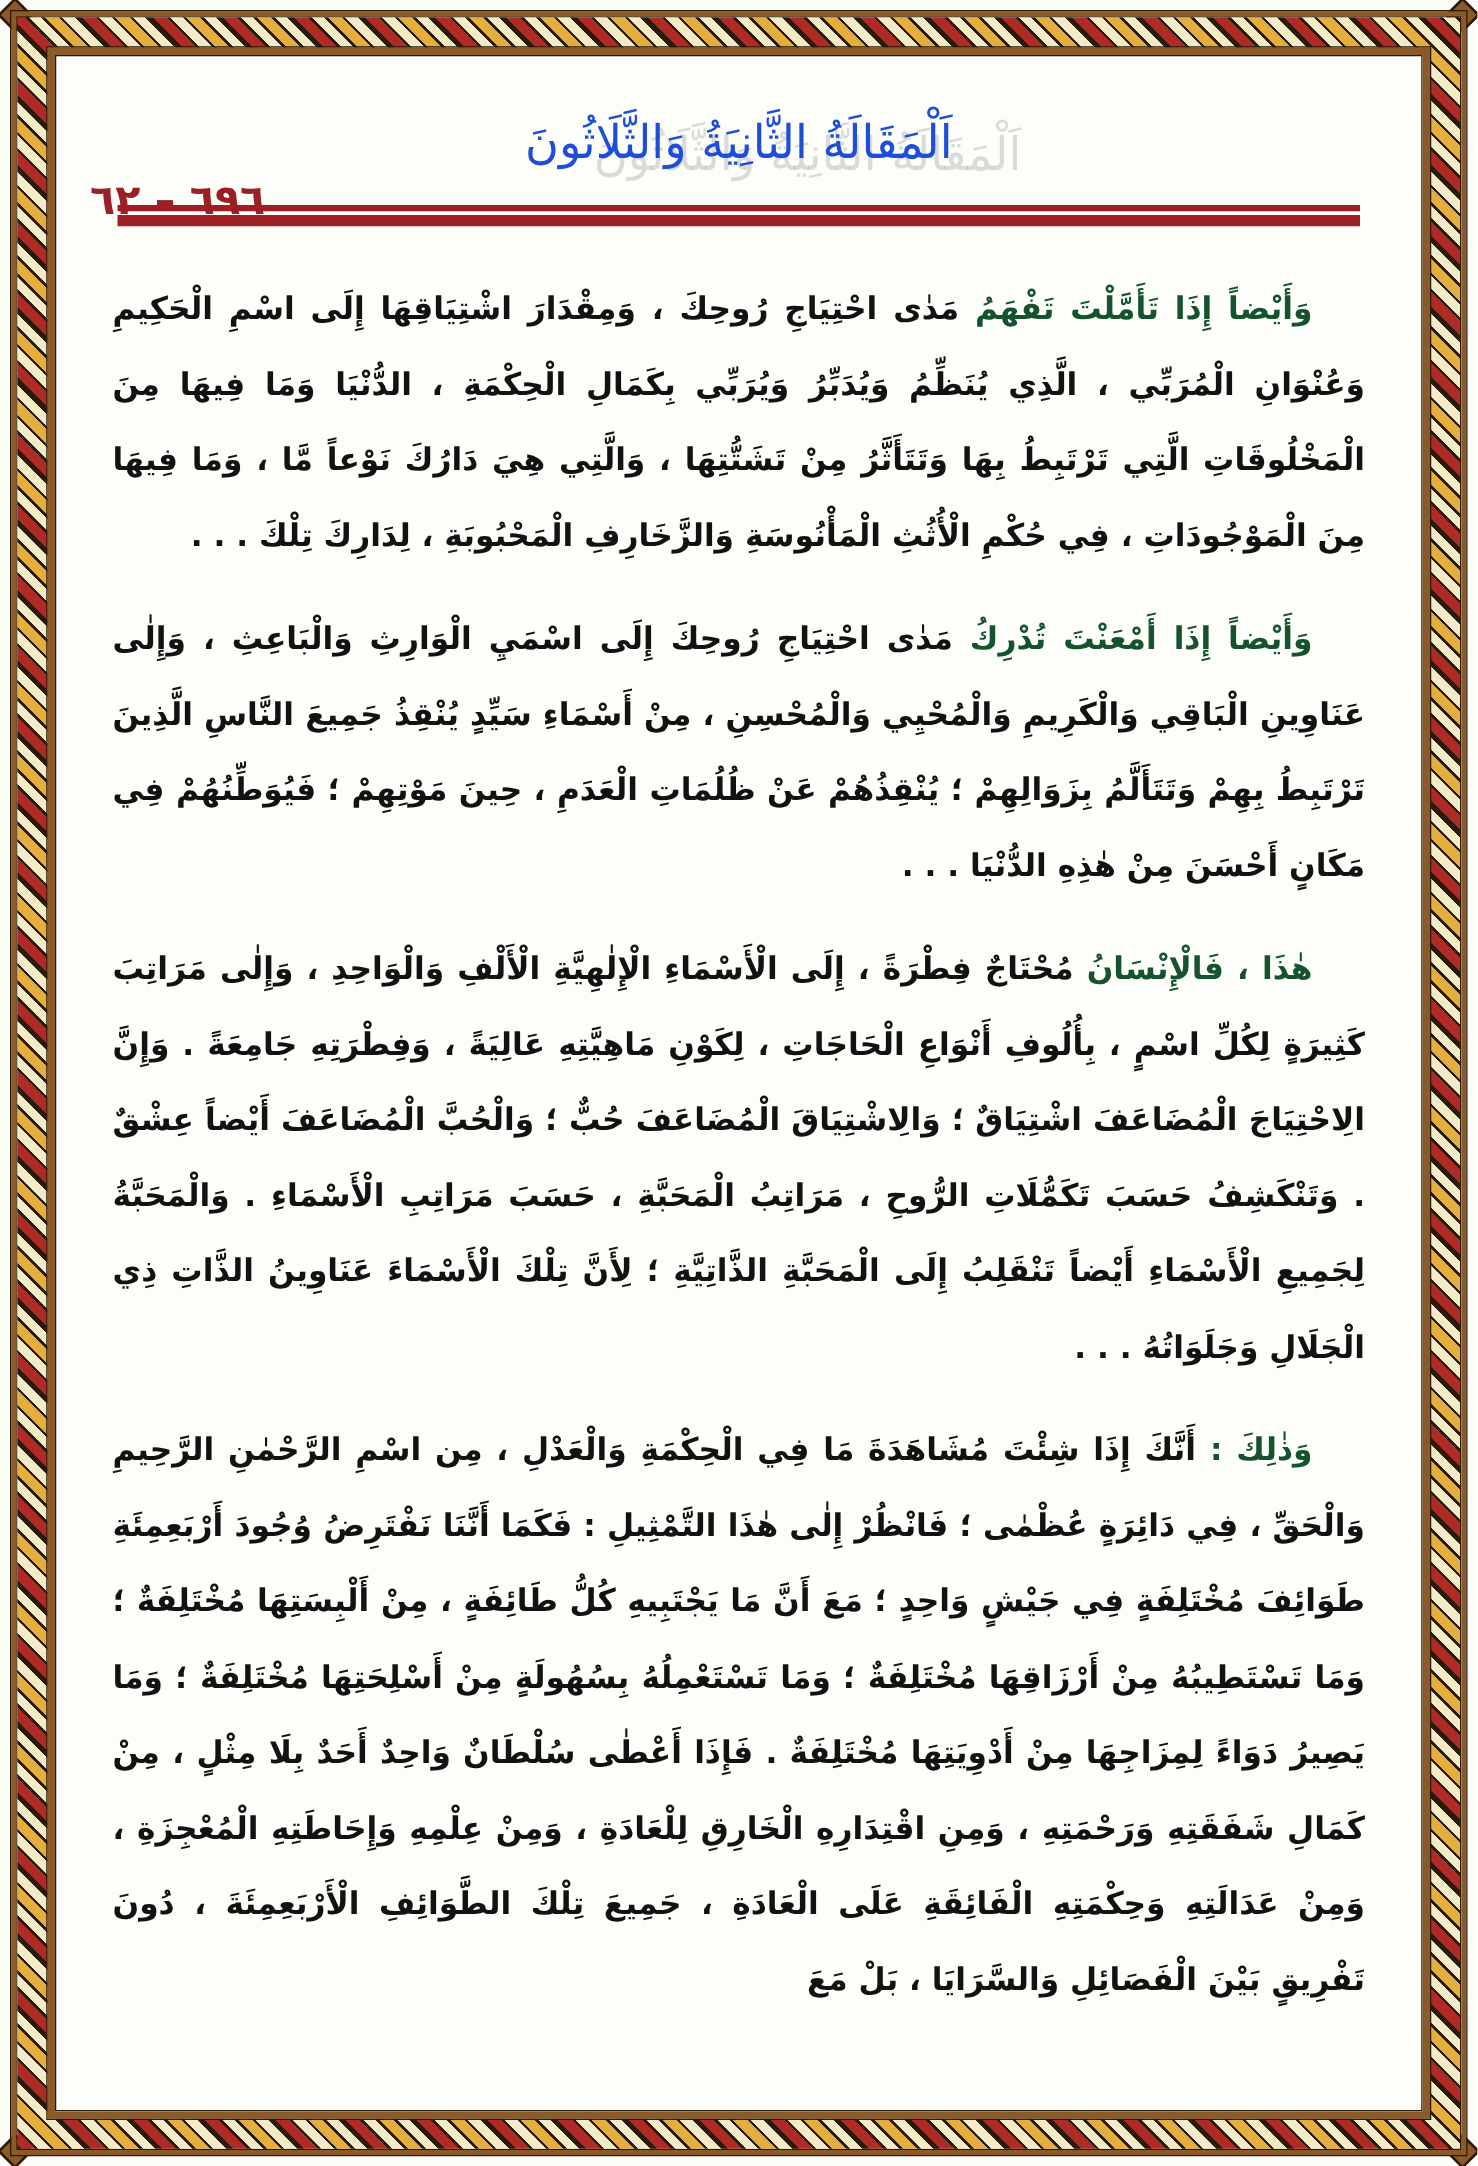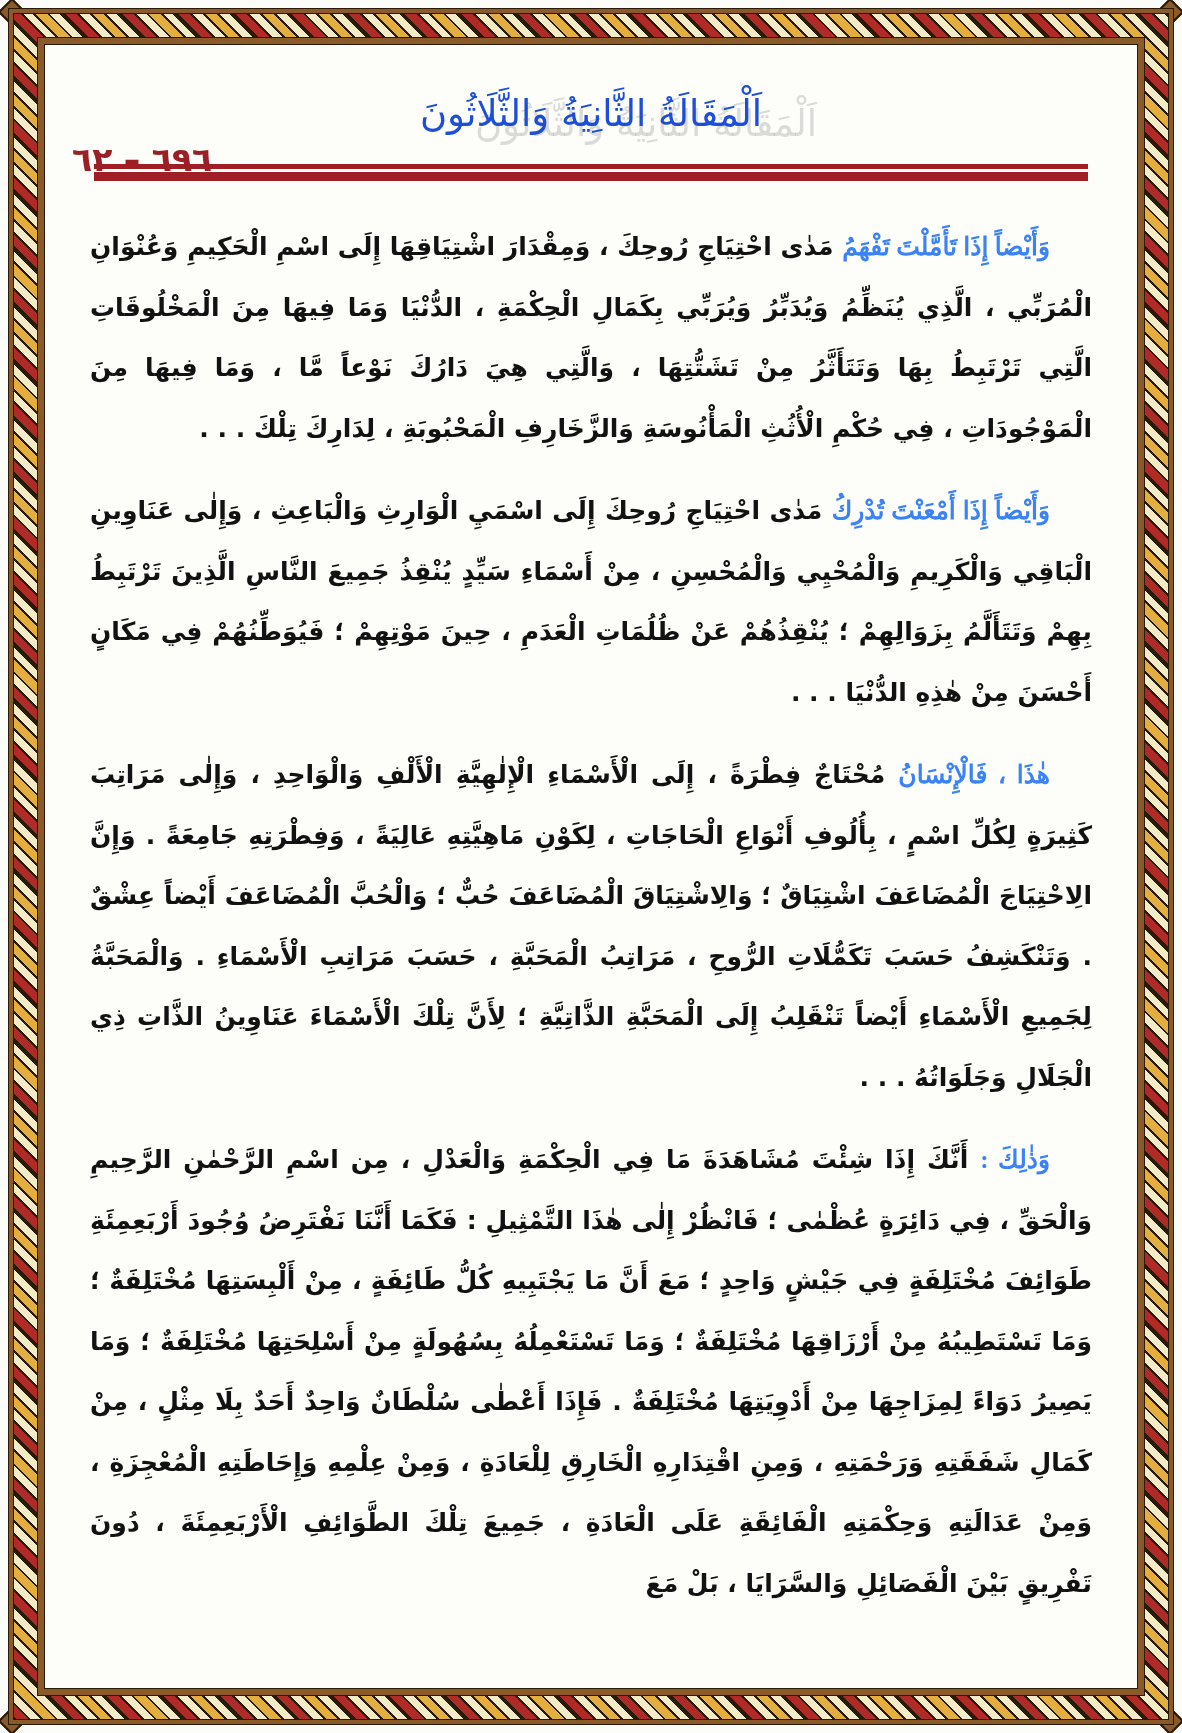--- a/index.html
+++ b/index.html
@@ -65,21 +65,21 @@
   .header-rule {
     height:17px; box-sizing:border-box; margin:14px 4px 0;
     border-top:5px solid #a01f24;
     border-bottom:9px solid #a01f24;
   }
   .body-text {
     margin-top:36px; font-size:25px; font-weight:bold;
     line-height:2.42; color:#121212; text-align:justify;
   }
   .body-text p { margin:0 0 22px; text-indent:42px; }
-  .para-lead { color:#3b82f6;font-family:Liberation Serif, serif; }
+  .para-lead { color:#14532d; }
 </style>
 </head>
 <body>
 
 <div class="page">
 
   <div class="corner-orn tl"></div>
   <div class="corner-orn tr"></div>
   <div class="corner-orn bl"></div>
   <div class="corner-orn br"></div>

